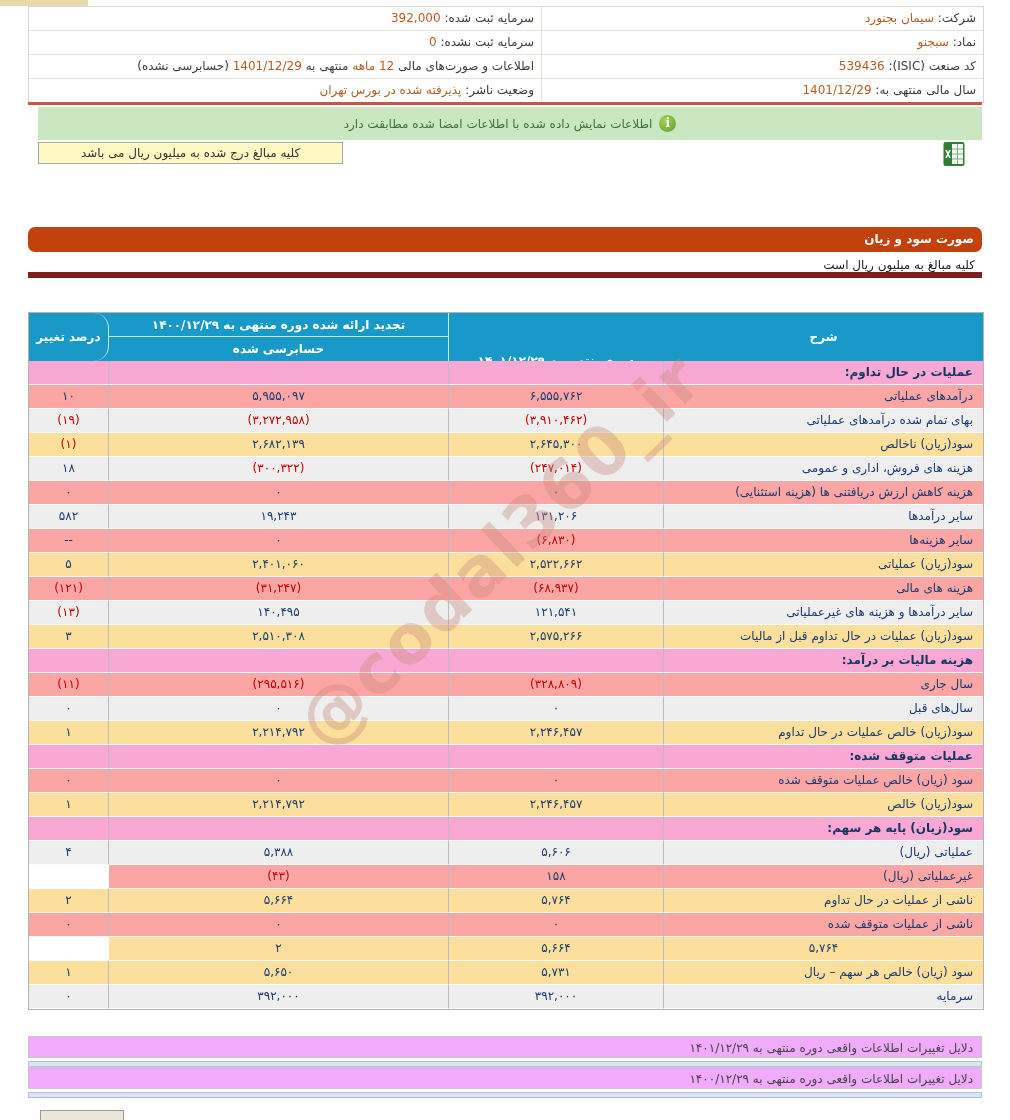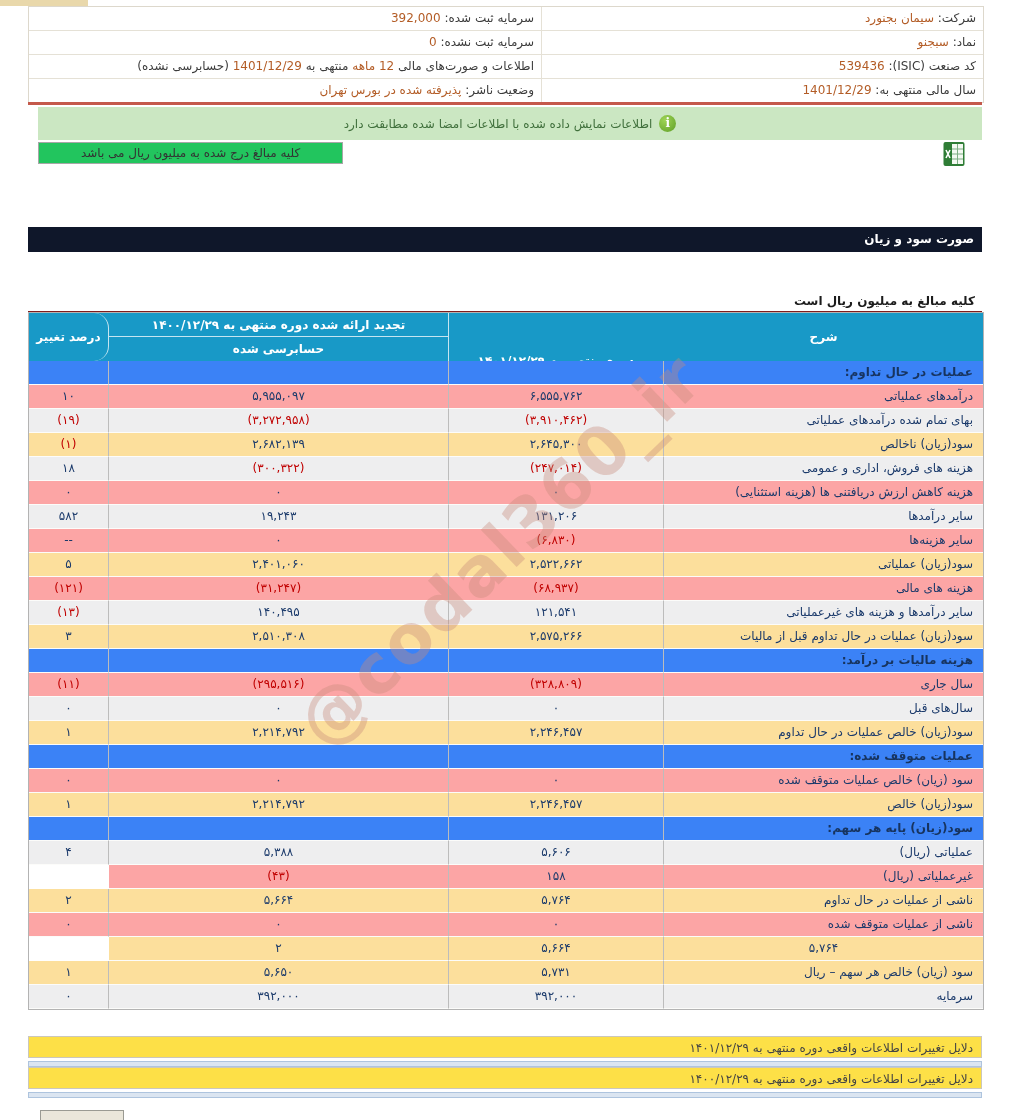--- a/index.html
+++ b/index.html
@@ -24,27 +24,27 @@
           display:flex;align-items:center;justify-content:center;gap:7px;color:#40703c;}
   .info-icon{width:17px;height:17px;border-radius:50%;background:radial-gradient(circle at 35% 30%,#9ed455,#5f9e27);
              color:#fff;font-weight:bold;text-align:center;line-height:17px;font-size:12px;
              font-family:"DejaVu Serif",serif;flex:0 0 auto;}
 
   
   .excel-icon{position:absolute;top:141px;left:943px;width:22px;height:26px;cursor:pointer;}
 
   
   .amounts-box{position:absolute;top:142px;left:38px;width:303px;height:20px;border:1px solid #a7a7a7;
-               background:#22c55e;text-align:center;line-height:20px;color:#333;}
-
-  
-  .title-bar{position:absolute;top:227px;left:28px;width:954px;height:25px;background:#0f172a;
-             color:#fff;font-weight:bold;line-height:25px;padding-right:8px;box-sizing:border-box;}
+               background:#fef9c3;text-align:center;line-height:20px;color:#333;}
+
+  
+  .title-bar{position:absolute;top:227px;left:28px;width:954px;height:25px;background:#c2410c;
+             color:#fff;font-weight:bold;line-height:25px;padding-right:8px;box-sizing:border-box;border-radius:7px;}
   .note-row{position:absolute;top:252px;left:28px;width:954px;height:26px;line-height:26px;
-            font-weight:bold;color:#1c1c1c;padding-right:7px;box-sizing:border-box;border-bottom:3px solid #7f1d1d;margin-top:36px;}
+            font-weight:normal;color:#1c1c1c;padding-right:7px;box-sizing:border-box;border-bottom:6px solid #7f1d1d;}
 
   
   .ptable{position:absolute;top:312px;left:28px;width:954px;border:1px solid #b3b3b3;}
   .thead{display:grid;grid-template-columns:319px 215px 340px 80px;grid-template-rows:24px 24px;
          background:#1899c7;color:#fff;font-weight:bold;}
   .th{display:flex;align-items:center;justify-content:center;text-align:center;}
   .th-desc{grid-column:1;grid-row:1/3;}
   .th-cur-top{grid-column:2;grid-row:1;border-bottom:1px solid rgba(255,255,255,.75);}
   .th-pri-top{grid-column:3;grid-row:1;border-bottom:1px solid rgba(255,255,255,.75);}
   .th-chg{grid-column:4;grid-row:1/3;}
@@ -57,31 +57,31 @@
   .trow{display:grid;grid-template-columns:319px 215px 340px 80px;height:24px;}
   .trow .cell{line-height:23px;border-bottom:1px solid #fcfcfa;box-sizing:border-box;overflow:hidden;white-space:nowrap;}
   .trow .cell + .cell{border-inline-start:1px solid #bcbcbc;}
   .lbl{text-align:right;padding-right:10px;color:#1b3a6b;}
   .lbl.sec{font-weight:bold;color:#17345f;}
   .num{text-align:center;color:#1b3a6b;}
   .neg{color:#c00000;}
   .bg-blue .cell{background:#fca5a5;}
   .bg-white .cell{background:#eeeeef;}
   .bg-yellow .cell{background:#fcdf9c;}
-  .bg-section .cell{background:#3b82f6;}
+  .bg-section .cell{background:#f9a8d4;}
 
   
   .watermark{position:absolute;top:290px;left:160px;width:680px;height:520px;display:flex;
              align-items:center;justify-content:center;pointer-events:none;z-index:6;}
   .watermark span{display:block;transform:rotate(-44deg);font-size:68px;font-weight:bold;
                   letter-spacing:2px;color:rgba(201,140,124,0.38);direction:ltr;white-space:nowrap;}
 
   
   .footer-panels{position:absolute;top:1036px;left:28px;width:954px;}
-  .fp-label{height:22px;line-height:22px;background:#fde047;border:1px solid #cbc7bc;
+  .fp-label{height:22px;line-height:22px;background:#f0abfc;border:1px solid #cbc7bc;
             box-sizing:border-box;padding-right:8px;color:#444;}
   .fp-label + .fp-strip{margin-top:3px;}
   .fp-strip{height:6px;background:#dbe5f1;border:1px solid #aec4de;box-sizing:border-box;}
   .fp-strip + .fp-label{}
 
   .partial-button{position:absolute;top:1110px;left:40px;width:84px;height:14px;background:#eae6da;
                   border:1px solid #9a9a93;border-bottom:4px solid #6e6e66;box-sizing:border-box;}
 </style>
 </head>
 <body>

